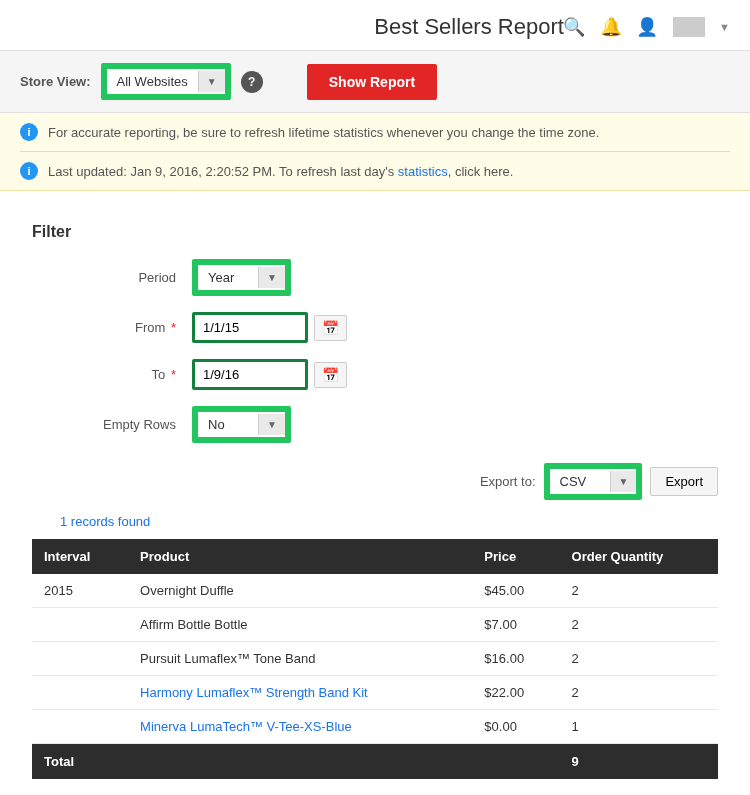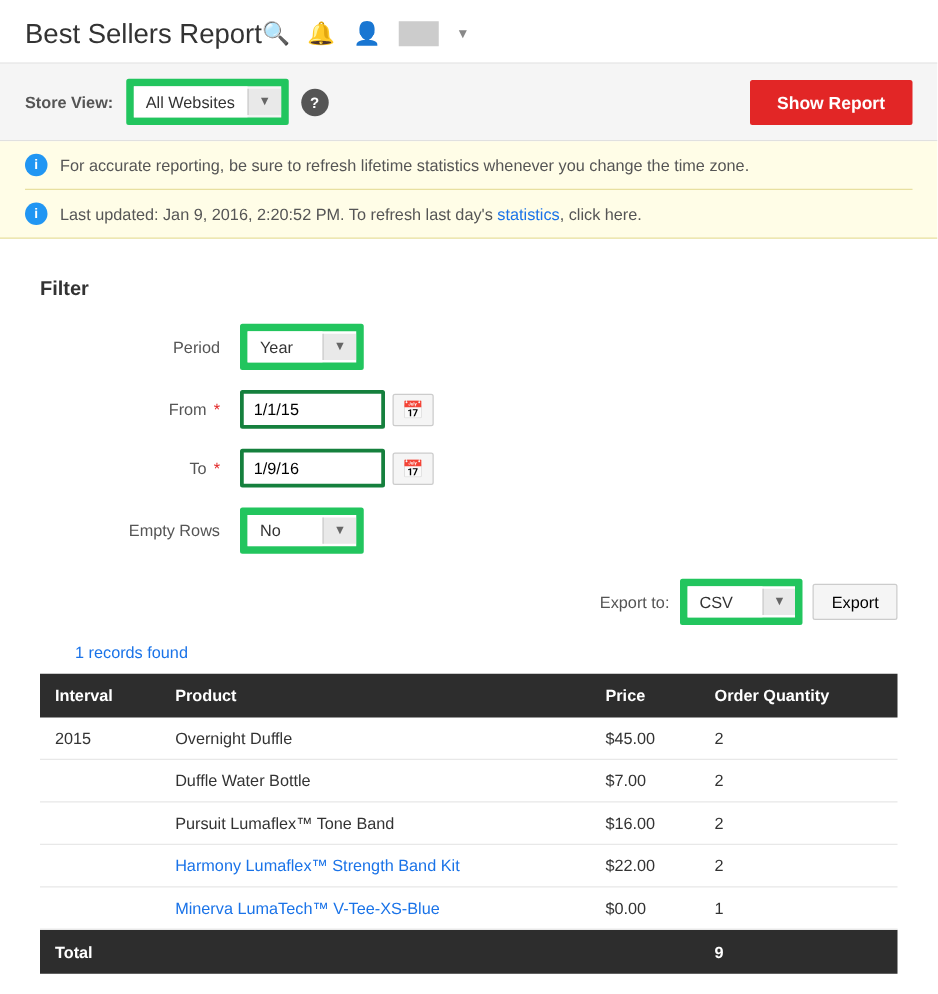--- a/index.html
+++ b/index.html
@@ -1,34 +1,35 @@
 <!DOCTYPE html>
 <html><head>
   <meta charset="utf-8">
   <style>
     * { box-sizing: border-box; margin: 0; padding: 0; }
     body { font-family: 'Segoe UI', Arial, sans-serif; font-size: 13px; color: #333; background: #fff; width: 750px; }
 
     
     .top-header {
-      display: flex; align-items: center; justify-content: flex-start;
+      display: flex; align-items: center; justify-content: flex-end;
       padding: 14px 20px 10px 20px;
       border-bottom: 1px solid #e0e0e0;
     }
     .page-title { font-size: 22px; font-weight: 300; color: #333; }
     .header-icons { display: flex; align-items: center; gap: 14px; }
     .header-icon { font-size: 18px; color: #888; cursor: pointer; }
     .user-avatar { width: 32px; height: 20px; background: #ccc; display: inline-block; }
 
     
     .store-view-bar {
-      display: flex; align-items: center; justify-content: space-between;
+      display: flex; align-items: center; 
       padding: 12px 20px;
       background: #f5f5f5;
       border-bottom: 1px solid #e0e0e0;
+      gap: 44px;
     }
     .store-view-left { display: flex; align-items: center; gap: 10px; }
     .store-view-label { font-weight: 600; color: #555; }
     .help-icon {
       width: 22px; height: 22px; border-radius: 50%; background: #555;
       color: #fff; display: flex; align-items: center; justify-content: center;
       font-size: 12px; font-weight: bold; cursor: pointer;
     }
     .show-report-btn {
       background: #e22626; color: #fff; border: none; padding: 10px 22px;
@@ -230,21 +231,21 @@
     </thead>
     <tbody id="table-body">
     <tr>
           <td>2015</td>
           <td>Overnight Duffle</td>
           <td>$45.00</td>
           <td>2</td>
         </tr>
         <tr>
           <td></td>
-          <td>Duffle Water Bottle</td>
+          <td>Affirm Bottle Bottle</td>
           <td>$7.00</td>
           <td>2</td>
         </tr>
         <tr>
           <td></td>
           <td>Pursuit Lumaflex™ Tone Band</td>
           <td>$16.00</td>
           <td>2</td>
         </tr>
         <tr>

